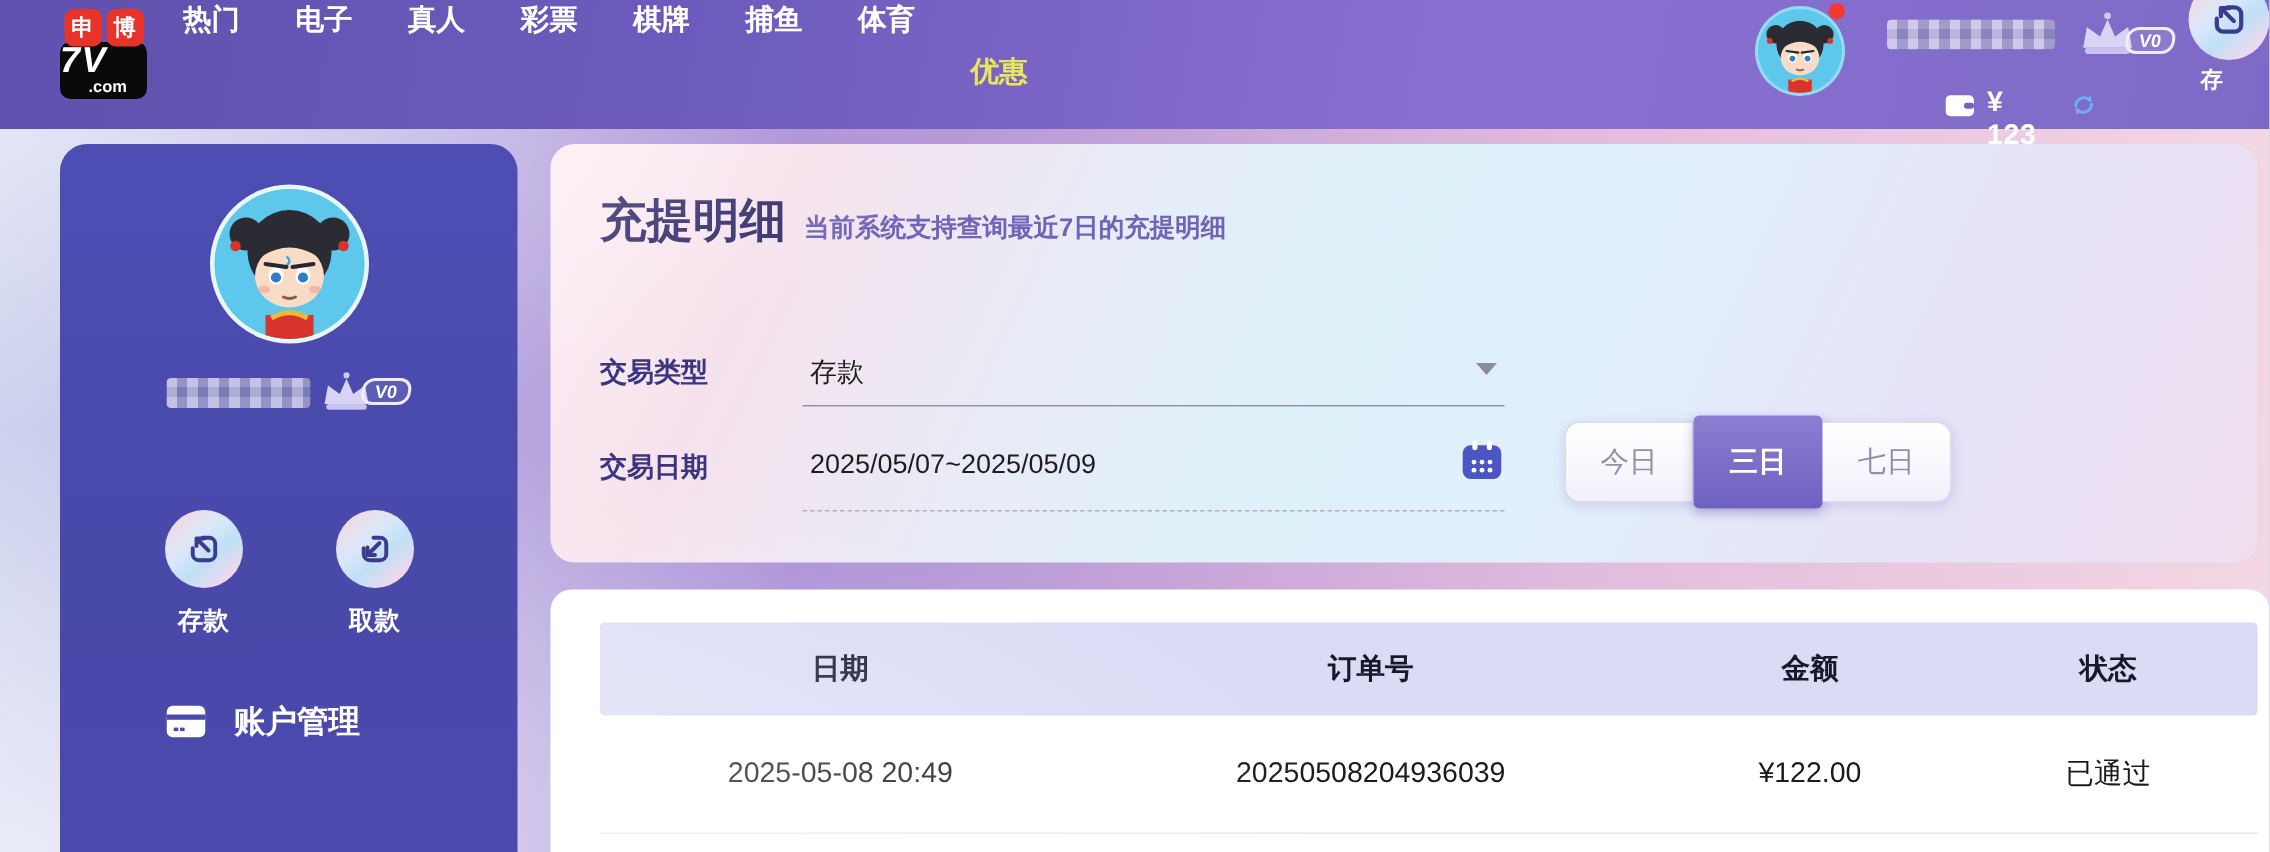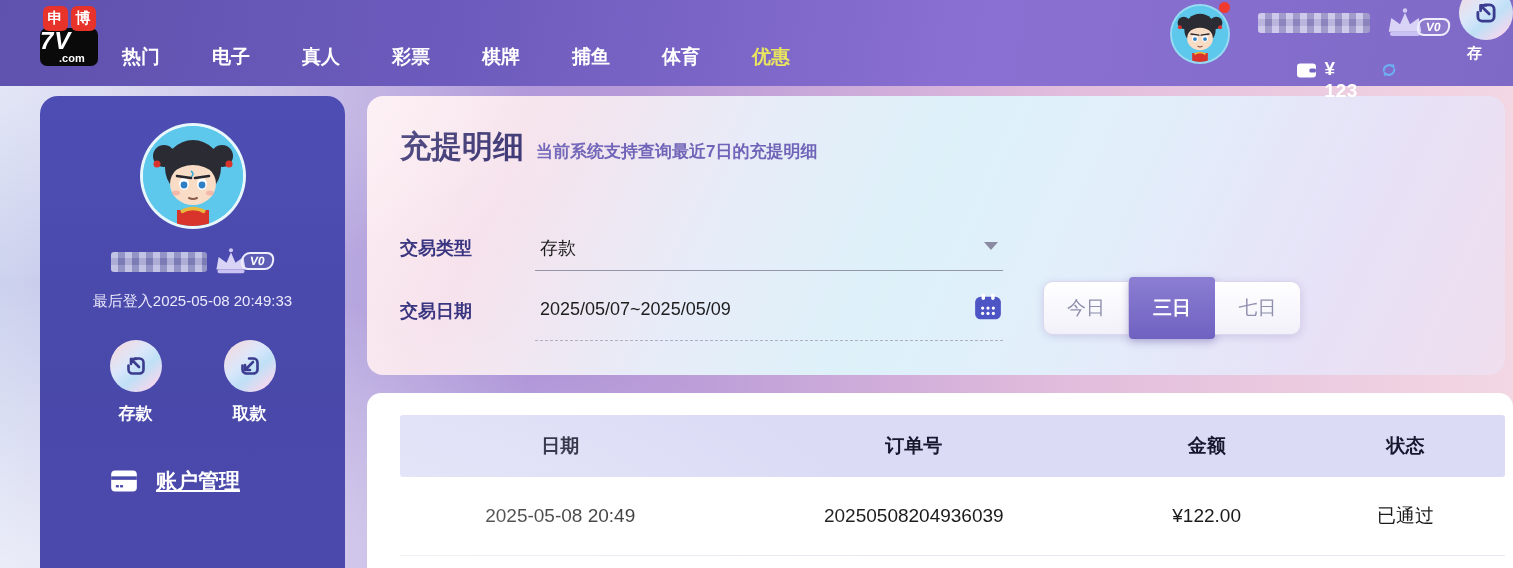--- a/index.html
+++ b/index.html
@@ -9,21 +9,21 @@
   
   .topnav{ position:absolute; left:0; top:0; width:1513px; height:86px;
     background:linear-gradient(100deg,#5f51ae 0%,#6c5bbc 30%,#8a70d2 65%,#7e6ac6 100%); z-index:5; }
   .logo{ position:absolute; left:40px; top:6px; width:58px; cursor:pointer; }
   .logo-badges{ display:flex; gap:3px; justify-content:center; margin-bottom:-3px; position:relative; z-index:2;}
   .logo-badge{ width:25px; height:25px; background:#e8332a; border-radius:6px; color:#fff; font-weight:bold;
     font-size:15px; display:flex; align-items:center; justify-content:center; }
   .logo-black{ background:#0a0a0a; border-radius:7px; padding:1px 0 3px; text-align:left; }
   .logo-main{ color:#fff; font-size:24px; font-weight:800; font-style:italic; line-height:24px; letter-spacing:1px;}
   .logo-suffix{ color:#fff; font-size:11px; font-weight:700; line-height:10px;margin-left:19px; }
-  .nav-menu{ position:absolute; left:116px; top:0; height:70px; display:flex; align-items:flex-end; gap:40px; }
+  .nav-menu{ position:absolute; left:116px; top:0; height:70px; display:flex; align-items:flex-start; gap:25px; }
   .nav-item{ width:50px; text-align:center; color:#ffffff; font-size:19px; font-weight:700; cursor:pointer; }
   .nav-item.active{ color:#e9e65d;margin-top:35px; }
 
   .user-area{ position:absolute; right:55px; top:0; height:86px; }
   .avatar-sm{ position:absolute; right:228px; top:4px; width:60px; height:60px; border-radius:50%;
     overflow:hidden; border:2px solid rgba(255,255,255,.35); cursor:pointer; background:#5ec8ec;}
   .notif-dot{ position:absolute; right:228px; top:2px; width:11px; height:11px; border-radius:50%; background:#f03a30; z-index:6;}
   .mosaic{ background:
      repeating-linear-gradient(90deg, rgba(235,235,248,.55) 0 7px, rgba(150,150,190,.5) 7px 14px),
      repeating-linear-gradient(0deg, rgba(205,205,230,.55) 0 7px, rgba(125,125,168,.45) 7px 14px);
@@ -55,21 +55,21 @@
   .avatar-lg{ position:absolute; left:50%; top:27px; transform:translateX(-50%); width:106px; height:106px;
     border-radius:50%; overflow:hidden; border:3px solid rgba(255,255,255,.85); background:#5ec8ec; }
   .sb-name-row{ position:absolute; top:152px; left:0; width:100%; display:flex; align-items:center; justify-content:center; gap:6px;}
   .name-lg{ width:96px; height:20px; }
   .last-login{ position:absolute; top:196px; width:100%; text-align:center; color:#eceafc; font-size:15px; }
   .sb-actions{ position:absolute; top:244px; left:0; width:100%; display:flex; justify-content:center; gap:34px; }
   .sb-action{ width:80px; display:flex; flex-direction:column; align-items:center; cursor:pointer; }
   .sb-action-label{ color:#fff; font-size:17px; font-weight:600; margin-top:10px; }
   .sb-menu{ position:absolute; top:368px; left:70px; }
   .sb-menu-item{ display:flex; align-items:center; gap:18px; height:34px; margin-bottom:28px; cursor:pointer; }
-  .sb-menu-label{ color:#fff; font-size:21px; font-weight:600;text-decoration:underline; }
+  .sb-menu-label{ color:#fff; font-size:21px; font-weight:600; }
 
   
   .main{ position:absolute; left:367px; top:10px; right:0; bottom:0; }
   .filter-card{ position:absolute; left:0; top:0; right:8px; height:279px; border-radius:16px;
     background:linear-gradient(115deg,#fdeef3 0%,#f6e2ec 14%,#e7ecf8 32%,#ddf1f9 48%,#e2effb 62%,#e7e2f7 82%,#efdeee 100%); }
   .title-row{ position:absolute; left:33px; top:30px; display:flex; align-items:baseline; gap:12px; }
   .page-title{ font-size:31px; font-weight:800; color:#352f6e; }
   .page-subtitle{ font-size:17px; font-weight:600; color:#7064b8; }
 
   .form-label{ position:absolute; left:33px; font-size:18px; font-weight:600; color:#3a3580; }
@@ -214,21 +214,20 @@
       <div class="name-lg mosaic"></div>
       <div class="icon-label-gap">
         <svg width="36" height="27" viewBox="0 0 32 24">
           <circle cx="16" cy="2" r="1.8" fill="#cfc9f4"></circle>
           <path d="M3 19 L5 8 L12 13 L16 4 L20 13 L27 8 L29 19 Z" fill="#d9d4f6"></path>
           <rect x="4" y="19" width="24" height="3.4" rx="1.6" fill="#c9c2f2"></rect>
         </svg>
         <span class="v-badge">V0</span>
       </div>
     </div>
-    <div class="last-login">最后登入2025-05-08 20:49:33</div>
 
     <div class="sb-actions">
       <div class="sb-action">
         <div class="pastel-circle">
           <svg width="24" height="24" viewBox="0 0 24 24">
             <path d="M11 4.5 h4.5 a4 4 0 0 1 4 4 v7 a4 4 0 0 1 -4 4 h-7 a4 4 0 0 1 -4-4 v-4" stroke="#3b3b8f" stroke-width="2.6" fill="none" stroke-linecap="round"></path>
             <path d="M15 13 L7 5 M7 10 V5 h5" stroke="#3b3b8f" stroke-width="2.6" fill="none" stroke-linecap="round" stroke-linejoin="round"></path>
           </svg>
         </div>
         <div class="sb-action-label">存款</div>

